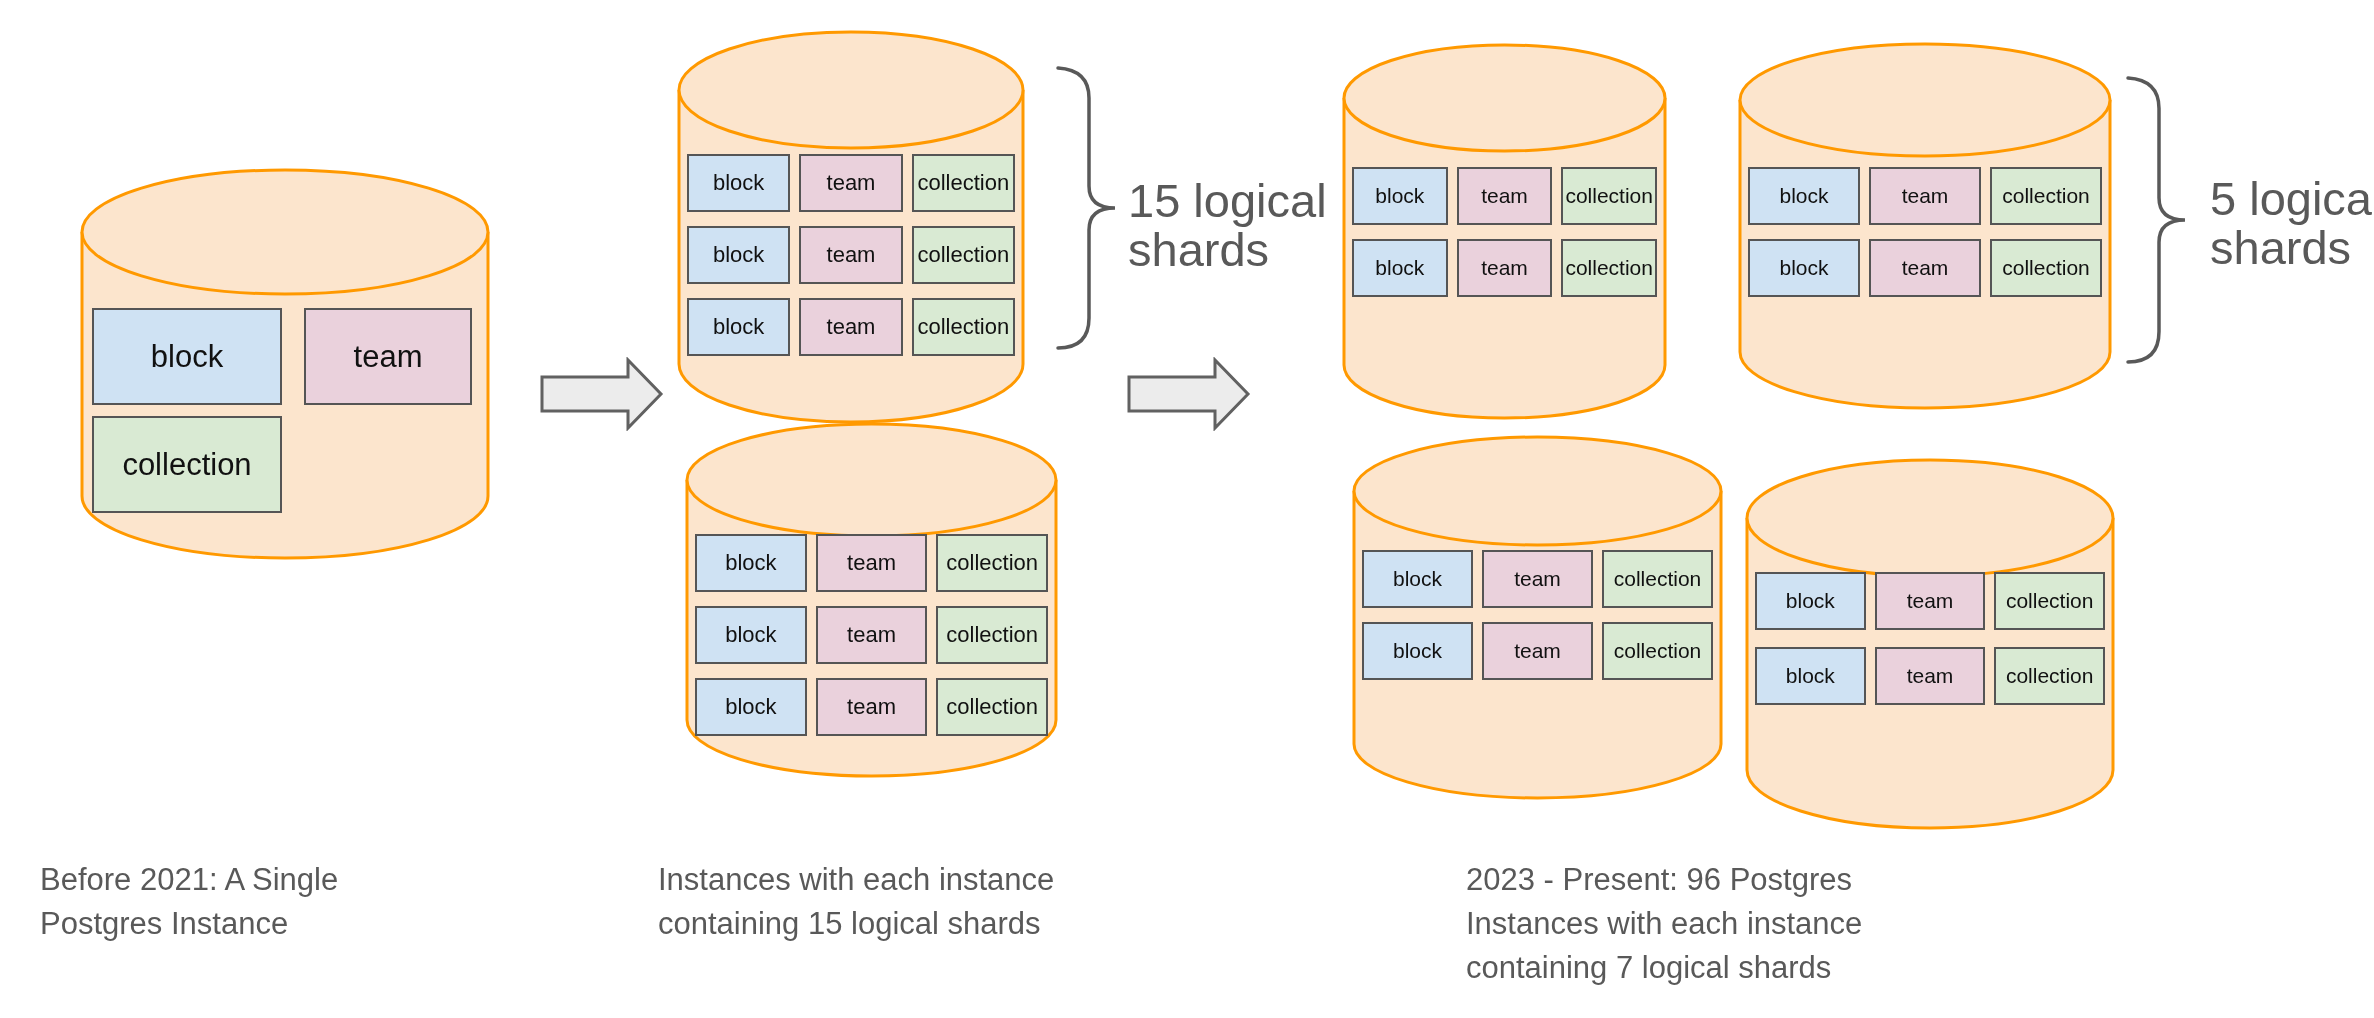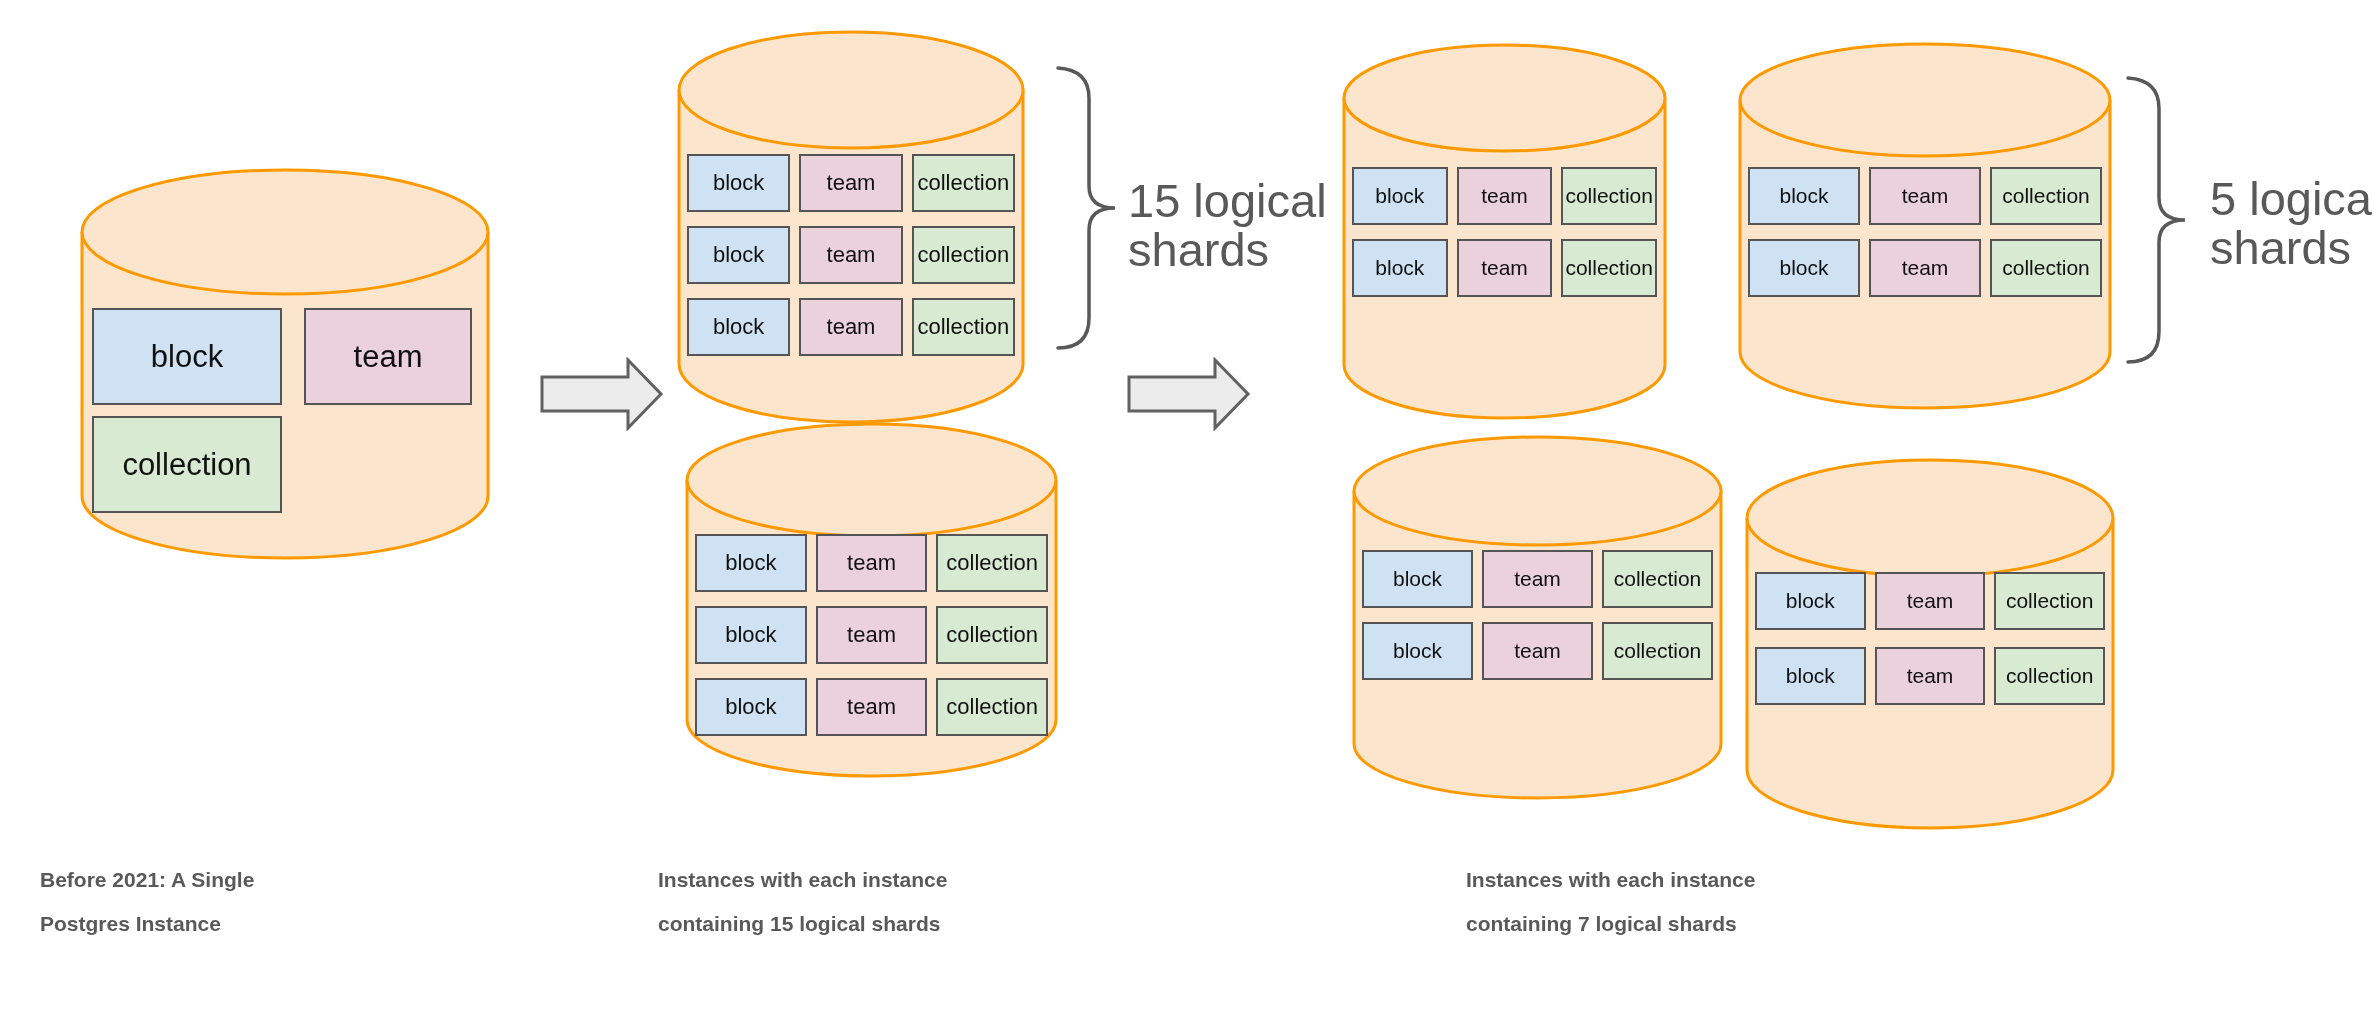--- a/index.html
+++ b/index.html
@@ -52,21 +52,21 @@
   .arrow-shape{fill:var(--arrow-fill);stroke:var(--arrow-stroke);stroke-width:3;}
   .brace{position:absolute;}
   .brace-path{fill:none;stroke:var(--brace-stroke);stroke-width:3.5;stroke-linecap:round;}
   .shard-label{
     position:absolute;
     font-size:47px;line-height:49px;
     color:var(--label-text);white-space:nowrap;
   }
   .caption{
     position:absolute;
-    font-weight:bold;font-size:21px;line-height:44px;
+    font-weight:normal;font-size:31px;line-height:44px;
     color:var(--label-text);white-space:nowrap;
   }
 </style>
 </head>
 <body>
 
 <div class="canvas">
 
   <div class="cylinder" style="left:80px;top:168px;width:410px;height:392px;--ry:64;">
       <svg viewBox="0 0 410 392" class="cyl-svg">
@@ -236,17 +236,18 @@
     <div>Before 2021: A Single</div>
     <div>Postgres Instance</div>
   </div>
 
   <div class="caption" style="left:658px;top:858px;">
     <div>Instances with each instance</div>
     <div>containing 15 logical shards</div>
   </div>
 
   <div class="caption" style="left:1466px;top:858px;">
+    <div>2023 - Present: 96 Postgres</div>
     <div>Instances with each instance</div>
     <div>containing 7 logical shards</div>
   </div>
 
 </div>
 
 </body></html>

